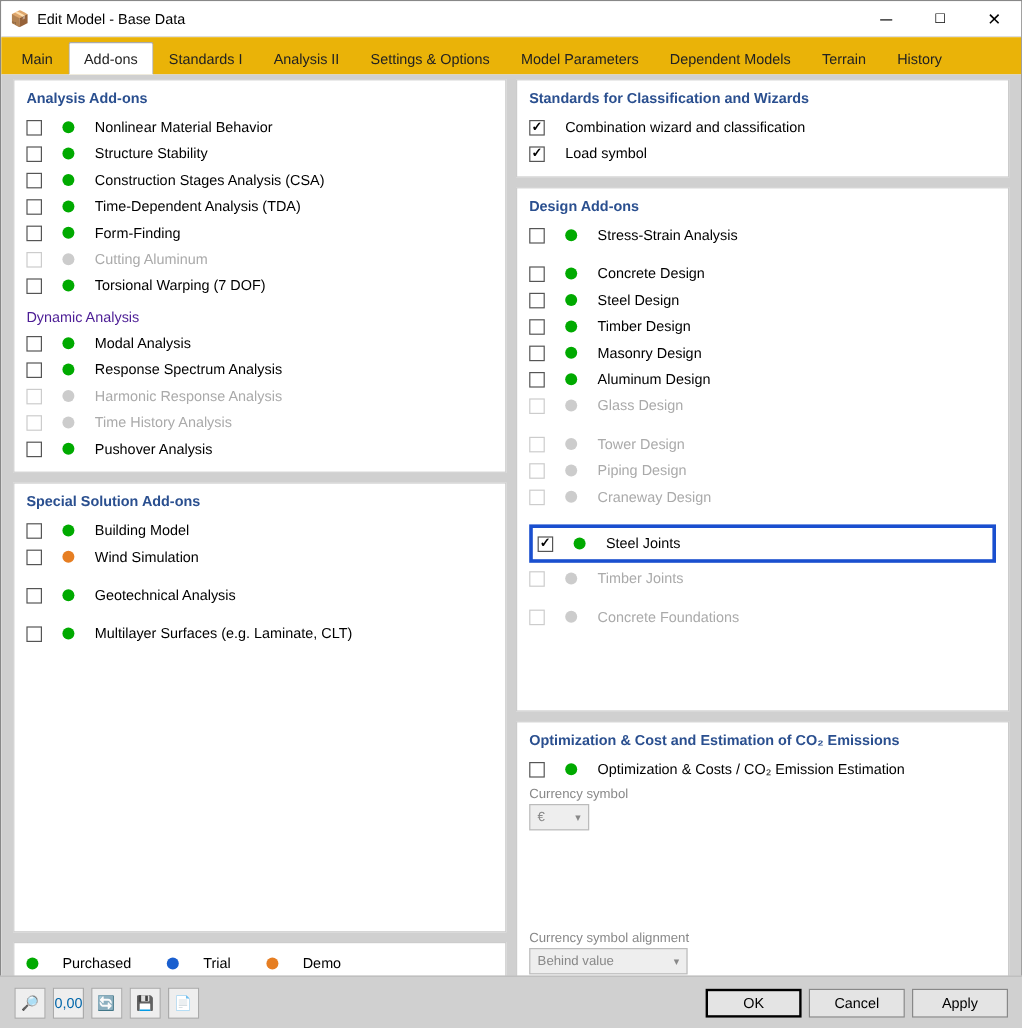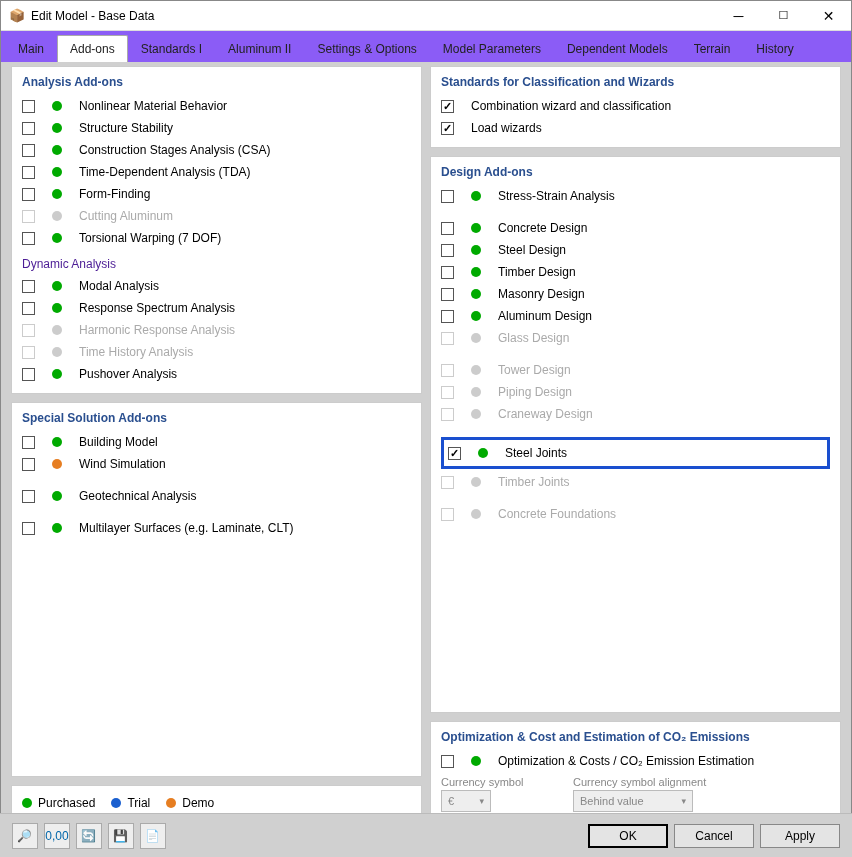--- a/index.html
+++ b/index.html
@@ -5,21 +5,21 @@
 * { box-sizing: border-box; margin: 0; padding: 0; font-family: "Segoe UI", Arial, sans-serif; }
 body { background: #fff; width: 852px; height: 857px; overflow: hidden; border: 1px solid #888; }
 
 .titlebar { display: flex; align-items: center; height: 30px; background: #fff; padding-left: 8px; border-bottom: 1px solid #ddd; }
 .titlebar .icon { width: 16px; height: 16px; margin-right: 6px; font-size: 13px; }
 .titlebar .title { font-size: 12px; flex: 1; }
 .titlebar .ctrls { display: flex; }
 .titlebar .ctrls div { width: 45px; height: 30px; display: flex; align-items: center; justify-content: center; font-size: 14px; font-family: Arial; }
 .titlebar .ctrls .mx { font-size: 11px; }
 
-.tabbar { display: flex; background: #8b5cf6; padding: 4px 4px 0 4px; gap: 0; }
+.tabbar { display: flex; background: #eab308; padding: 4px 4px 0 4px; gap: 0; }
 .tab { padding: 6px 12px 6px 12px; font-size: 12px; cursor: pointer; color: #222; border: 1px solid transparent; border-bottom: none; }
 .tab.active { background: #fff; border-color: #aaa; border-radius: 2px 2px 0 0; }
 .tabbar-inner { background: #d0d0d0; padding: 4px 10px 10px 10px; height: 769px; }
 
 .columns { display: flex; gap: 8px; height: 100%; }
 .col { flex: 1; display: flex; flex-direction: column; gap: 8px; justify-content: space-between; }
 
 .panel { background: #fff; border: 1px solid #ccc; padding: 8px 10px; }
 .panel-title { color: #2a4f8f; font-weight: bold; font-size: 12px; margin-bottom: 6px; }
 .group-title { font-size: 12px; color: #4c1d95; margin: 8px 0 4px 0; }
@@ -31,33 +31,33 @@
 .cb { width: 13px; height: 13px; border: 1px solid #555; background: #fff; display: flex; align-items: center; justify-content: center; font-size: 11px; line-height: 1; }
 .cb.checked::after { content: "✓"; color: #000; font-weight: bold; }
 .dot { width: 10px; height: 10px; border-radius: 50%; flex-shrink: 0; }
 .dot.green { background: #0a0; }
 .dot.orange { background: #e67e22; }
 .dot.blue { background: #1a5fcf; }
 .dot.grey { background: #ccc; }
 
 .highlight { border: 3px solid #1a4fcf; padding: 2px 4px; margin: 2px 0; }
 
-.legend-panel { background: #fff; border: 1px solid #ccc; padding: 10px; display: flex; align-items: center; gap: 6px; font-size: 12px; }
+.legend-panel { background: #fff; border: 1px solid #ccc; padding: 10px; display: flex; align-items: center; gap: 20px; font-size: 12px; }
 .legend-panel .dot { margin-left: 10px; }
 .legend-panel .dot:first-child { margin-left: 0; }
 
 .footer { position: absolute; bottom: 0; left: 0; right: 0; height: 44px; background: #d0d0d0; border-top: 1px solid #bbb; display: flex; align-items: center; padding: 0 12px; gap: 6px; }
 .footer .tool { width: 26px; height: 26px; border: 1px solid #aaa; background: #eee; display: flex; align-items: center; justify-content: center; font-size: 12px; }
 .footer .spacer { flex: 1; }
 .footer .btn { width: 80px; height: 24px; border: 1px solid #888; background: #e4e4e4; font-size: 12px; display: flex; align-items: center; justify-content: center; }
 .footer .btn.primary { border: 2px solid #000000; }
 
 .sel { border: 1px solid #bbb; background: #eee; height: 22px; font-size: 11px; padding: 0 6px; display: flex; align-items: center; justify-content: space-between; color: #888; }
 .sel .arrow { font-size: 9px; }
-.curr-row { display: flex; gap: 22px; margin-top: 4px; }
+.curr-row { display: flex; gap: 10px; margin-top: 4px; flex-direction: column; }
 .curr-col { flex: 1; }
 .curr-label { font-size: 11px; color: #888; margin-bottom: 2px; }
 .flex-fill { flex: 1; }
 </style>
 </head>
 <body>
 
 <div class="titlebar">
   <span class="icon">📦</span>
   <span class="title">Edit Model - Base Data</span>
@@ -65,21 +65,21 @@
     <div>─</div>
     <div class="mx">☐</div>
     <div>✕</div>
   </div>
 </div>
 
 <div class="tabbar" id="tabbar">
     <div class="tab">Main</div>
     <div class="tab active">Add-ons</div>
     <div class="tab">Standards I</div>
-    <div class="tab">Aluminum II</div>
+    <div class="tab">Analysis II</div>
     <div class="tab">Settings &amp; Options</div>
     <div class="tab">Model Parameters</div>
     <div class="tab">Dependent Models</div>
     <div class="tab">Terrain</div>
     <div class="tab">History</div>
   </div>
 
 <div class="tabbar-inner">
   <div class="columns">
 
@@ -194,21 +194,21 @@
     <div class="col">
       <div class="panel">
         <div class="panel-title">Standards for Classification and Wizards</div>
         <div id="std-list">
             <div class="opt">
               <span class="cb checked"></span>
               <span>Combination wizard and classification</span>
             </div>
             <div class="opt">
               <span class="cb checked"></span>
-              <span>Load wizards</span>
+              <span>Load symbol</span>
             </div>
           </div>
       </div>
 
       <div class="panel flex-fill">
         <div class="panel-title">Design Add-ons</div>
         <div id="dg1">
             <div class="opt">
               <span class="cb"></span>
               <span class="dot green"></span>
@@ -303,21 +303,21 @@
         <div class="curr-row">
           <div class="curr-col" style="flex:0 0 110px">
             <div class="curr-label">Currency symbol</div>
             <div class="sel" style="width:50px">
               <span>€</span>
                 <span class="arrow">▾</span>
             </div>
           </div>
           <div class="curr-col">
             <div class="curr-label">Currency symbol alignment</div>
-            <div class="sel" style="width:120px">
+            <div class="sel" style="width:132px">
               <span>Behind value</span>
                 <span class="arrow">▾</span>
             </div>
           </div>
         </div>
       </div>
     </div>
   </div>
 </div>
 

